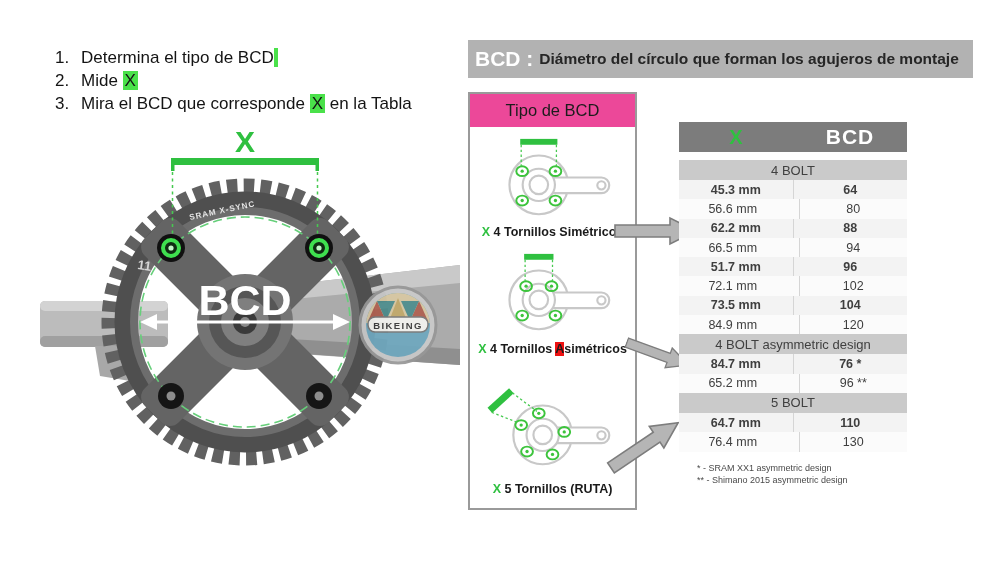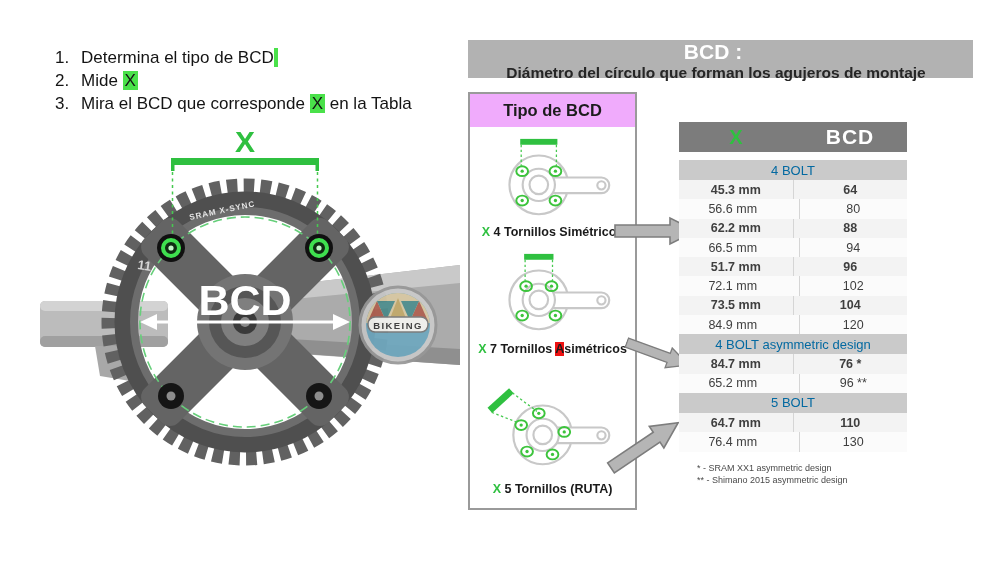--- a/index.html
+++ b/index.html
@@ -7,53 +7,53 @@
           font-family:"Liberation Sans","DejaVu Sans",sans-serif;color:#141414;}
 
   
   .instructions{position:absolute;left:55px;top:46px;font-size:17px;line-height:23px;}
   .ins-row{display:flex;}
   .ins-num{width:26px;flex:0 0 26px;}
   .hl{background:#4ae14a;padding:0 2px;font-weight:500;}
 
   
   .def-bar{position:absolute;left:468px;top:40px;width:505px;height:38px;background:#b2b2b2;
-           display:flex;align-items:center;padding:0 16px 0 7px;box-sizing:border-box;flex-direction:column;}
+           display:flex;align-items:center;padding:0 16px 0 7px;box-sizing:border-box;}
   .def-term{color:#fff;font-weight:bold;font-size:21px;margin-right:6px;white-space:nowrap;}
   .def-text{color:#262626;font-size:15.5px;white-space:nowrap;font-weight:bold;}
 
   
   .figure{position:absolute;left:40px;top:125px;width:420px;height:400px;}
 
   
   .type-box{position:absolute;left:468px;top:92px;width:169px;height:418px;background:#fff;
             border:2px solid #9a9a9a;box-sizing:border-box;}
-  .type-head{height:33px;background:#f0abfc;display:flex;align-items:center;justify-content:center;
-             font-weight:bold;font-size:16.5px;color:#1c1c1c;}
+  .type-head{height:33px;background:#ec4899;display:flex;align-items:center;justify-content:center;
+             font-weight:normal;font-size:16.5px;color:#1c1c1c;}
   .tdiag{position:absolute;left:1px;width:163px;}
   .tlabel{position:absolute;left:0;width:165px;text-align:center;font-size:12.5px;font-weight:bold;
           color:#1a1a1a;white-space:nowrap;}
   .green-x{color:#2fc040;font-weight:bold;}
   .red-hl{background:#ee1111;}
 
   
   .arrow{position:absolute;}
   .a1{left:614px;top:216px;width:84px;height:30px;}
   .a2{left:624px;top:340px;width:68px;height:28px;transform:rotate(20deg);}
   .a3{left:602px;top:430px;width:86px;height:30px;transform:rotate(-34deg);}
 
   
   .bcd-table{position:absolute;left:679px;top:122px;width:228px;font-size:13px;}
   .thead{height:30px;background:#7c7c7c;display:flex;}
   .th{flex:1;display:flex;align-items:center;justify-content:center;font-weight:bold;}
   .thx{color:#2fc040;font-size:20px;}
   .thb{color:#fff;font-size:21px;letter-spacing:1px;}
   .tbody{margin-top:8px;}
   .tsec{height:20px;background:#cacaca;display:flex;align-items:center;justify-content:center;
-        color:#0369a1;font-size:13px;}
+        color:#404040;font-size:13px;}
   .trow{display:flex;height:19.3px;}
   .trow.a{background:#f3f3f3;font-weight:bold;}
   .trow.b{background:#fbfbfb;gap:12px;}
   .tc{flex:1;display:flex;align-items:center;justify-content:center;color:#3f3f3f;font-size:12.5px;}
   .tcr{border-left:1px solid #d5d5d5;}
   .footnotes{position:absolute;left:697px;top:462px;font-size:9px;color:#4a4a4a;line-height:12px;}
 </style>
 </head>
 <body>
 
@@ -219,21 +219,21 @@
         <circle cx="49" cy="68" r="1.7"></circle>
           <circle cx="83" cy="68" r="1.7"></circle>
       </g>
       <rect x="51" y="5" width="30" height="6" fill="#2fc040"></rect>
       <g stroke="#46c94f" stroke-width="1.3" stroke-dasharray="2.5 2.5">
         <line x1="52" y1="11" x2="52" y2="33"></line>
           <line x1="80" y1="11" x2="80" y2="33"></line>
       </g>
     </svg>
     <div class="tlabel" style="top:248px">
-      <span class="green-x">X</span> <span>7 Tornillos </span><span class="red-hl">A</span><span>simétricos</span>
+      <span class="green-x">X</span> <span>4 Tornillos </span><span class="red-hl">A</span><span>simétricos</span>
     </div>
 
     <svg class="tdiag" style="top:288px" viewBox="0 0 160 96" height="94" width="163">
       <g fill="none" stroke="#c8c8c8" stroke-width="2.2">
         <circle cx="70" cy="54" r="30"></circle>
         <rect x="76" y="46.5" width="62" height="16" rx="8" fill="#fff"></rect>
         <circle cx="130" cy="54.5" r="4.2"></circle>
         <circle cx="70" cy="54" r="16.5" fill="#fff"></circle>
         <circle cx="70" cy="54" r="9.5"></circle>
       </g>

